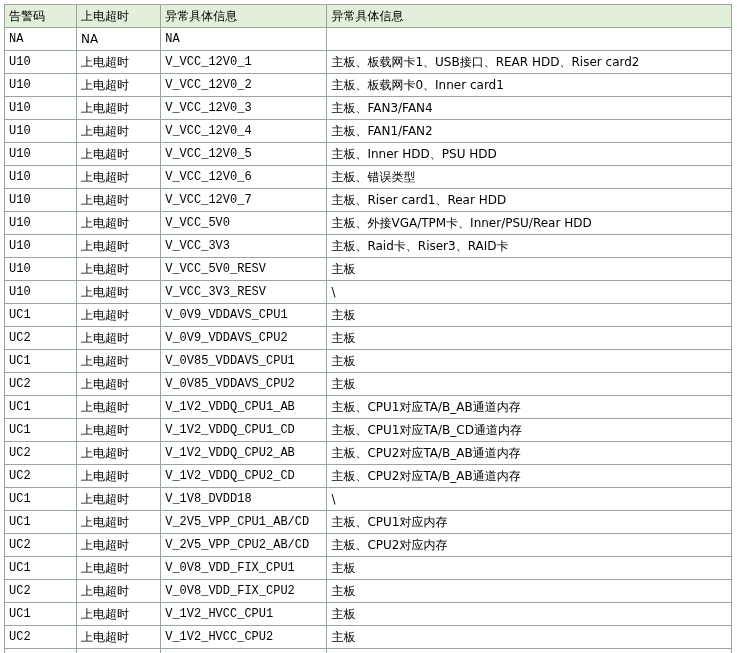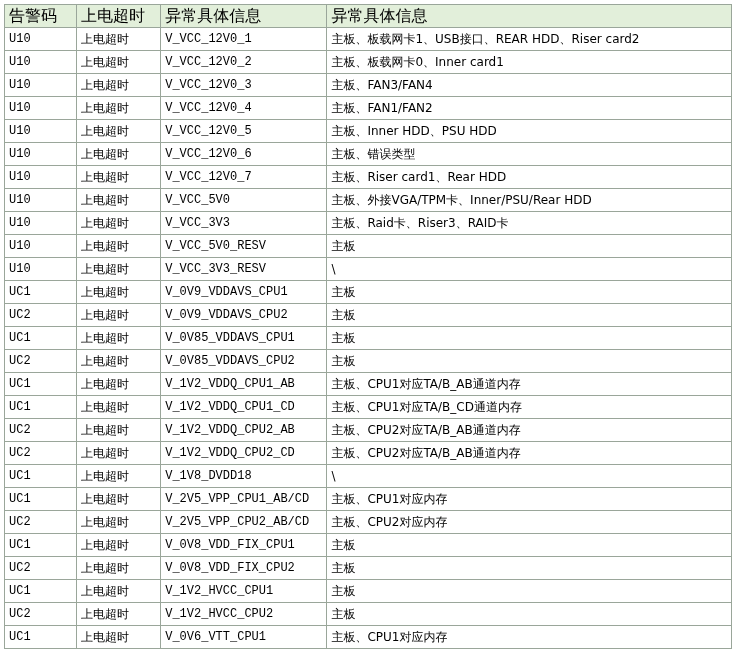--- a/index.html
+++ b/index.html
@@ -27,21 +27,21 @@
     height: 20px;
     line-height: 18px;
     font-weight: normal;
     text-align: left;
     vertical-align: middle;
     overflow: hidden;
     white-space: nowrap;
   }
   #alarm-table thead th {
     background: #e2efda;
-    font-size: 16px;
+    font-size: 12px;
   }
   .col-code { width: 72px; }
   .col-type { width: 84px; }
   .col-info { width: 166px; }
   .col-parts { width: 404px; }
   .mono {
     font-family: "Liberation Mono", "DejaVu Sans Mono", monospace;
     font-size: 12px;
     letter-spacing: 0px;
   }
@@ -63,20 +63,26 @@
   <thead>
     <tr>
       <th class="cn">告警码</th>
       <th class="cn">上电超时</th>
       <th class="cn">异常具体信息</th>
       <th class="cn">异常具体信息</th>
     </tr>
   </thead>
   <tbody id="table-body">
       <tr>
+        <td class="mono">NA</td>
+        <td class="cn">NA</td>
+        <td class="mono">NA</td>
+        <td class="cn"></td>
+      </tr>
+      <tr>
         <td class="mono">U10</td>
         <td class="cn">上电超时</td>
         <td class="mono">V_VCC_12V0_1</td>
         <td class="cn">主板、板载网卡1、USB接口、REAR HDD、Riser card2</td>
       </tr>
       <tr>
         <td class="mono">U10</td>
         <td class="cn">上电超时</td>
         <td class="mono">V_VCC_12V0_2</td>
         <td class="cn">主板、板载网卡0、Inner card1</td>

